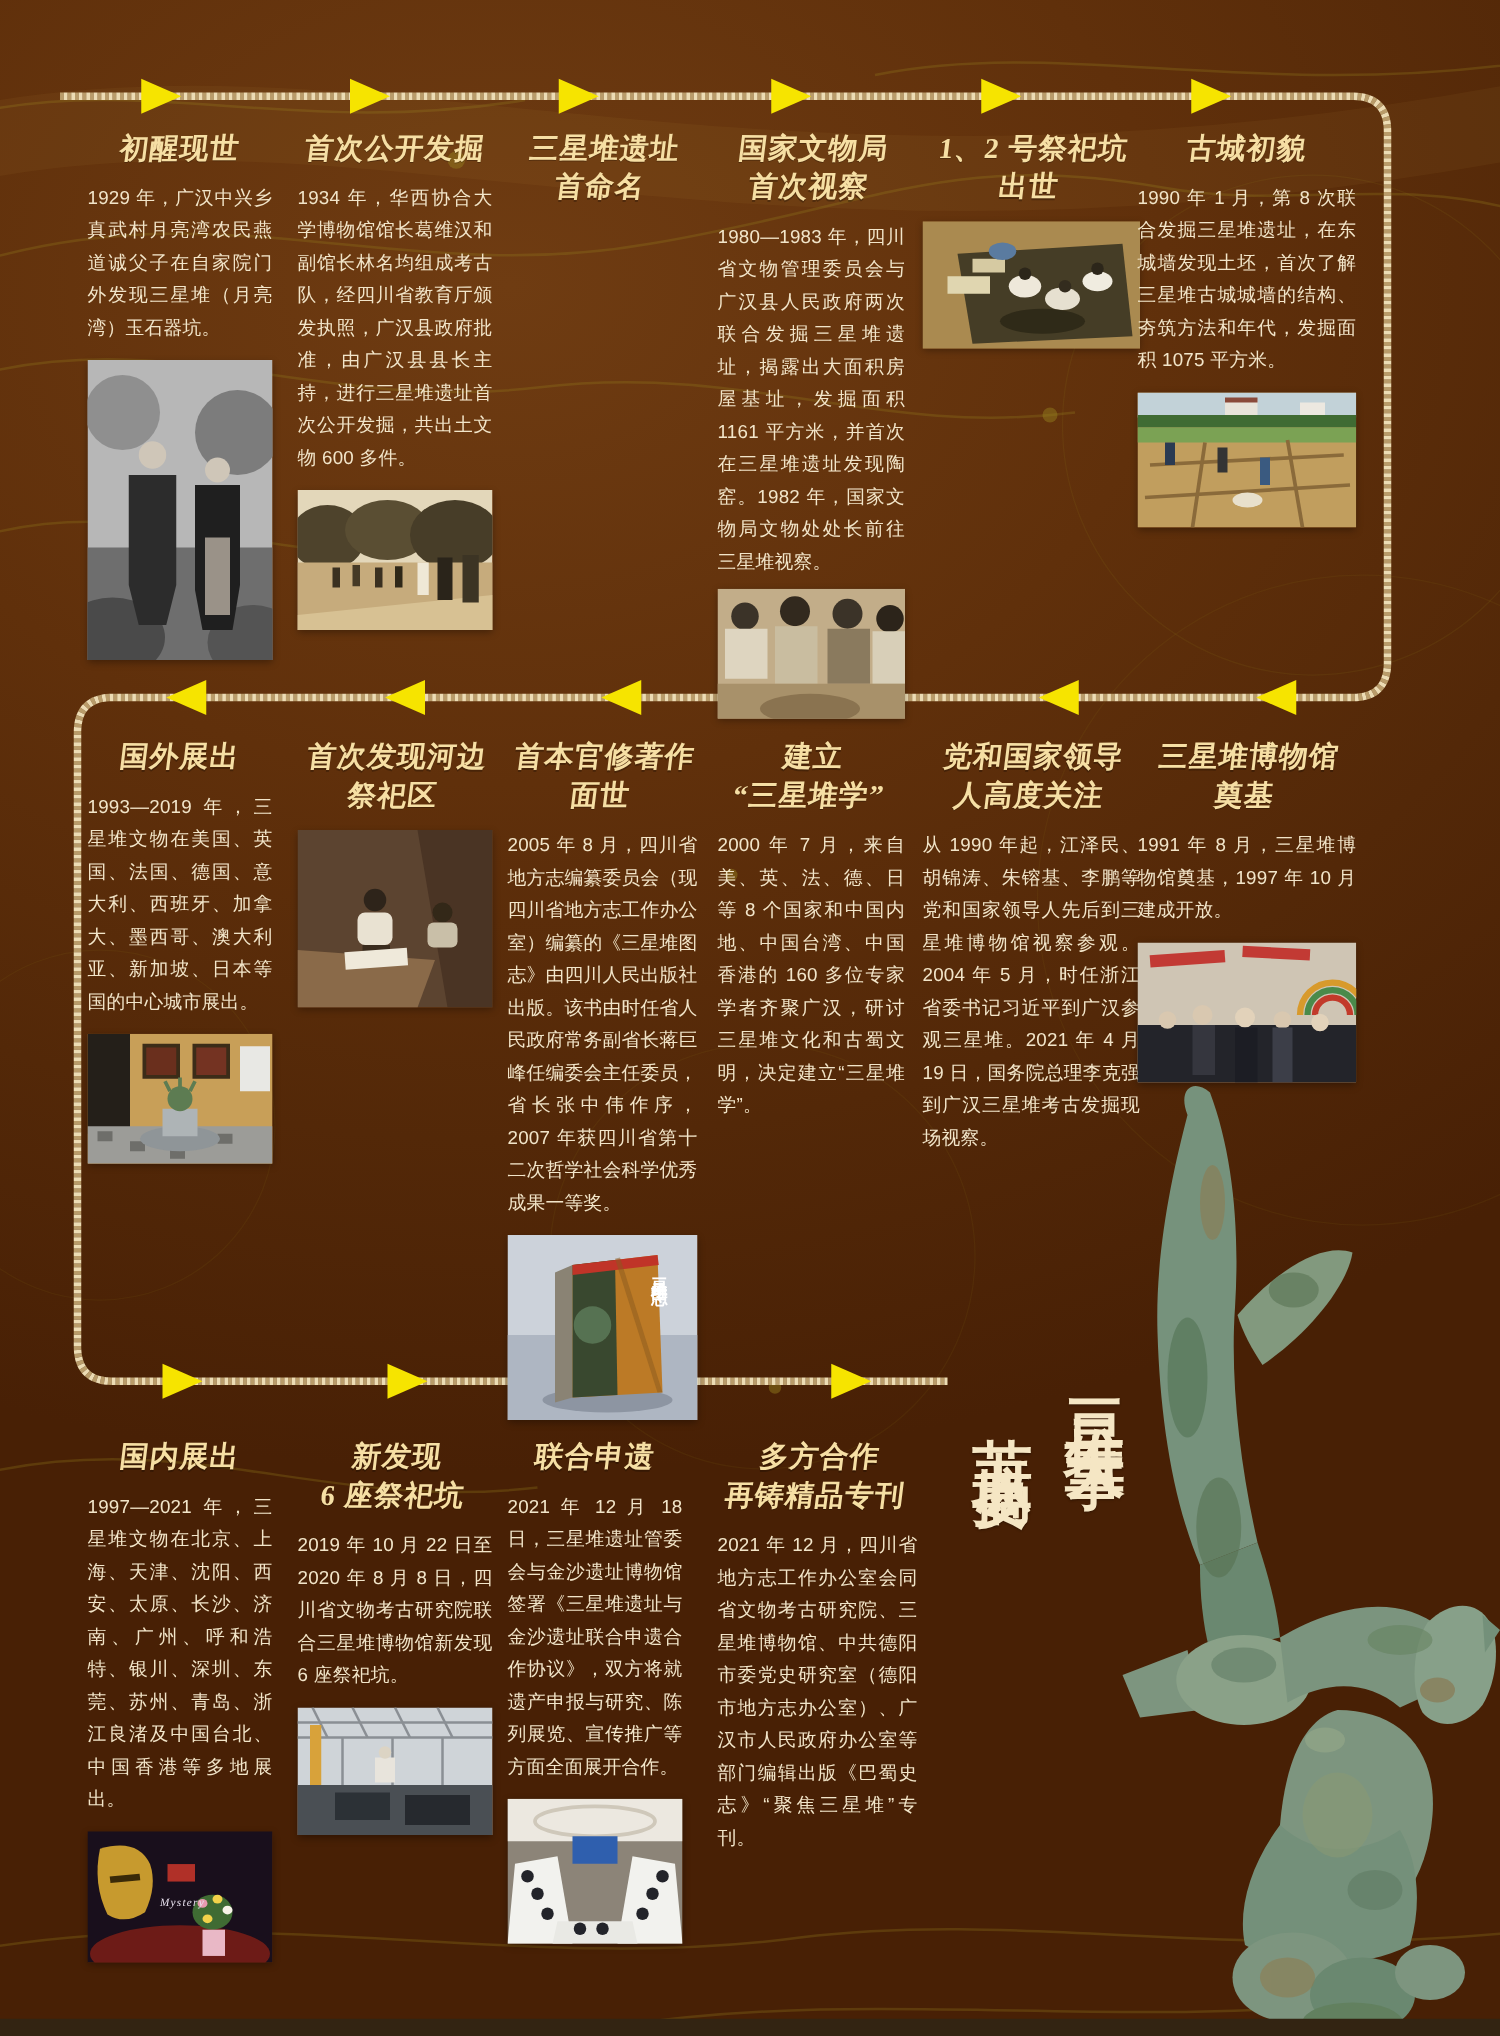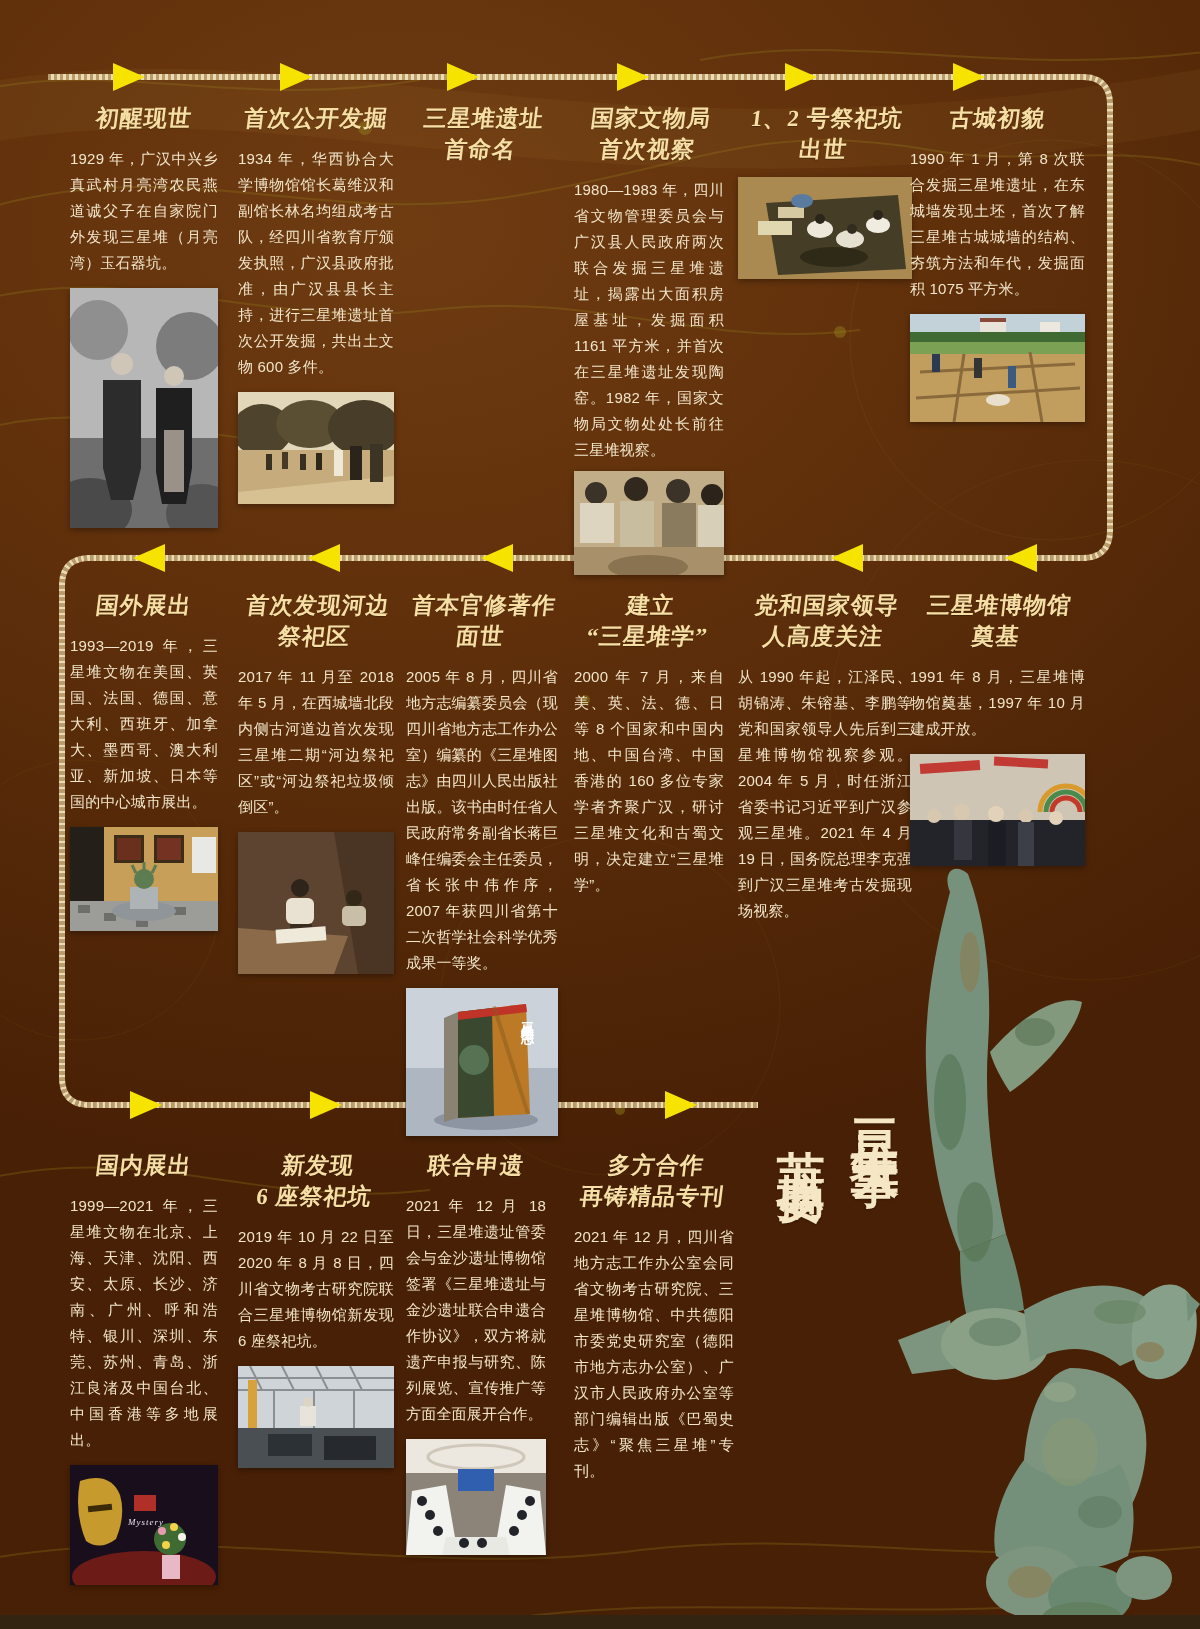--- a/index.html
+++ b/index.html
@@ -233,21 +233,20 @@
         <rect x="60" y="60" width="28" height="22" fill="#aeb4b6"></rect>
         <circle cx="74" cy="52" r="10" fill="#5d7c52"></circle>
         <path d="M66 46 l-4 -8 M74 44 l0 -9 M82 46 l4 -8" stroke="#5d7c52" stroke-width="3"></path>
       </svg>
     </div>
   </section>
 
   <section class="cell" style="left:238px;top:590px;width:156px">
     <h2 class="hd">首次发现河边
 祭祀区</h2>
-    <p class="bd">2017 年 11 月至 2018 年 5 月，在西城墙北段内侧古河道边首次发现三星堆二期“河边祭祀区”或“河边祭祀垃圾倾倒区”。</p>
     <div class="photo-wrap" style="height:142px">
       <svg viewBox="0 0 156 142" preserveAspectRatio="none">
         <rect width="156" height="142" fill="#5c4430"></rect>
         <polygon points="96,0 156,0 156,142 120,142" fill="#4a3424"></polygon>
         <polygon points="0,96 110,104 96,142 0,142" fill="#8a6a49"></polygon>
         <circle cx="62" cy="56" r="9" fill="#2e241a"></circle>
         <rect x="48" y="66" width="28" height="26" rx="6" fill="#e9e2d2"></rect>
         <rect x="52" y="92" width="22" height="14" fill="#3a2c1e"></rect>
         <rect x="38" y="96" width="50" height="14" fill="#efe9da" transform="rotate(-4 63 103)"></rect>
         <circle cx="116" cy="66" r="8" fill="#332818"></circle>
@@ -308,22 +307,22 @@
         <circle cx="146" cy="64" r="7" fill="#e2d2ba"></circle>
         <rect x="44" y="66" width="18" height="40" fill="#35363e"></rect>
         <rect x="78" y="68" width="18" height="44" fill="#1c1d24"></rect>
         <rect x="108" y="68" width="16" height="44" fill="#3c3e48"></rect>
       </svg>
     </div>
   </section>
 
   <section class="cell" style="left:70px;top:1150px;width:148px">
     <h2 class="hd">国内展出</h2>
-    <p class="bd">1999—2021 年，三星堆文物在北京、上海、天津、沈阳、西安、太原、长沙、济南、广州、呼和浩特、银川、深圳、东莞、苏州、青岛、浙江良渚及中国台北、中国香港等多地展出。</p>
-    <div class="photo-wrap" style="height:120px">
+    <p class="bd">1997—2021 年，三星堆文物在北京、上海、天津、沈阳、西安、太原、长沙、济南、广州、呼和浩特、银川、深圳、东莞、苏州、青岛、浙江良渚及中国台北、中国香港等多地展出。</p>
+    <div class="photo-wrap" style="height:105px">
       <svg viewBox="0 0 148 120" preserveAspectRatio="none">
         <rect width="148" height="120" fill="#190f1c"></rect>
         <ellipse cx="74" cy="112" rx="72" ry="26" fill="#7c1d16" opacity="0.85"></ellipse>
         <path d="M10 16 q30 -10 40 14 q6 20 -4 44 q-16 12 -30 2 q-12 -28 -6 -60 z" fill="#c79a2e"></path>
         <rect x="18" y="40" width="24" height="6" fill="#3a2a08" transform="rotate(-6 30 43)"></rect>
         <rect x="64" y="30" width="22" height="16" fill="#b03028"></rect>
         <circle cx="100" cy="74" r="16" fill="#3f6b33"></circle>
         <circle cx="92" cy="66" r="4" fill="#e79ab0"></circle>
           <circle cx="104" cy="62" r="4" fill="#f2d24a"></circle>
         <circle cx="112" cy="72" r="4" fill="#f7f3e8"></circle>

